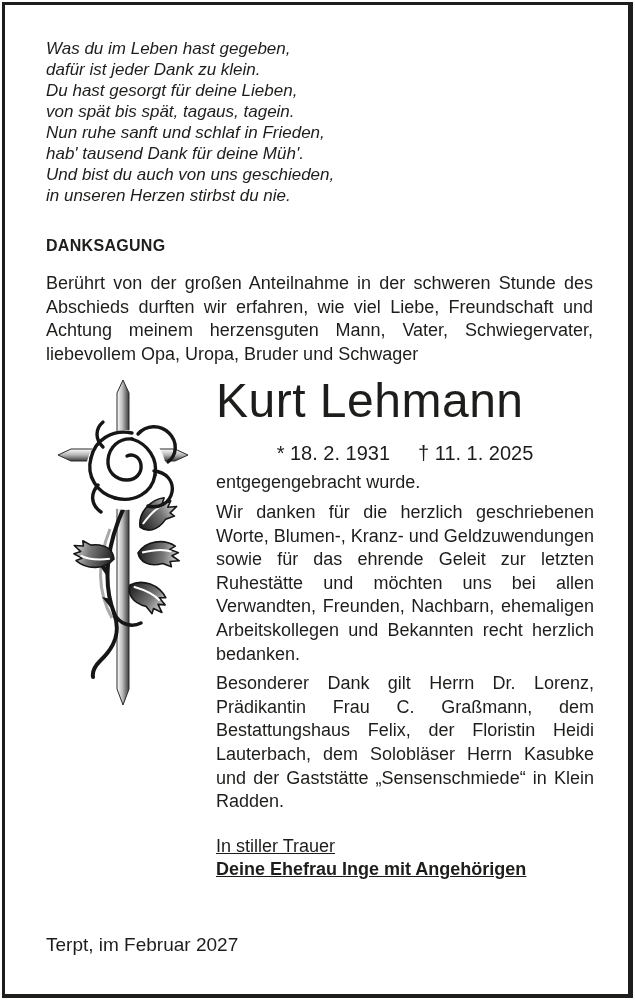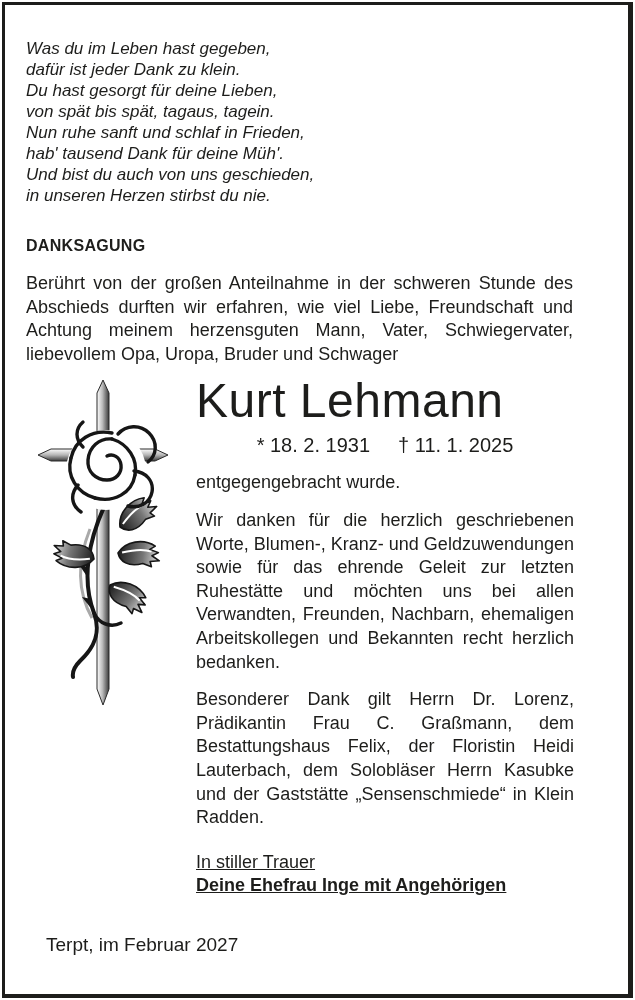--- a/index.html
+++ b/index.html
@@ -12,21 +12,21 @@
   .frame {
     position: absolute; inset: 2px;
     border-top: 3px solid #1d1d1b;
     border-left: 3px solid #1d1d1b;
     border-right: 5px solid #1d1d1b;
     border-bottom: 4px solid #1d1d1b;
     box-sizing: border-box;
   }
   .content {
     position: absolute; top: 5px; left: 5px; right: 7px; bottom: 6px;
-    padding: 33px 40px 0 21px;
+    padding: 33px 40px 0 41px;
     box-sizing: border-box;
   }
   .poem { font-style: italic; font-size: 17px; line-height: 21px; }
   .heading {
     font-size: 16px; font-weight: bold; letter-spacing: 0.3px;
     margin: 31px 0 0 0;
   }
   .intro {
     font-size: 18px; line-height: 23.6px; text-align: justify;
     width: 547px; margin: 17px 8px 0 0;
@@ -34,23 +34,23 @@
   .columns { display: flex; margin-top: 9px; }
   .art-col { width: 170px; flex: none; }
   .art-col svg { display: block; margin: 2px 0 0 -6px; }
   .text-col { width: 378px; flex: none; }
   .name {
     font-size: 48px; line-height: 52px; text-align: left;
     letter-spacing: 0.5px; white-space: nowrap;
   }
   .dates {
     display: flex; justify-content: center; gap: 28px;
-    font-size: 20px; margin-top: 7px;
+    font-size: 20px; margin-top: 15px;
   }
-  .bodytext { font-size: 18px; line-height: 23.6px; margin: 14px 0 0 0; }
+  .bodytext { font-size: 18px; line-height: 23.6px; margin: 6px 0 0 0; }
   .just { text-align: justify; }
   .closing { margin-top: 21px; text-decoration: underline; }
   .closing .family { font-weight: bold; display: block; }
   .placedate { position: absolute; left: 46px; top: 934px; font-size: 19px; }
 </style>
 </head>
 <body>
 
 <div class="frame"></div>
 

